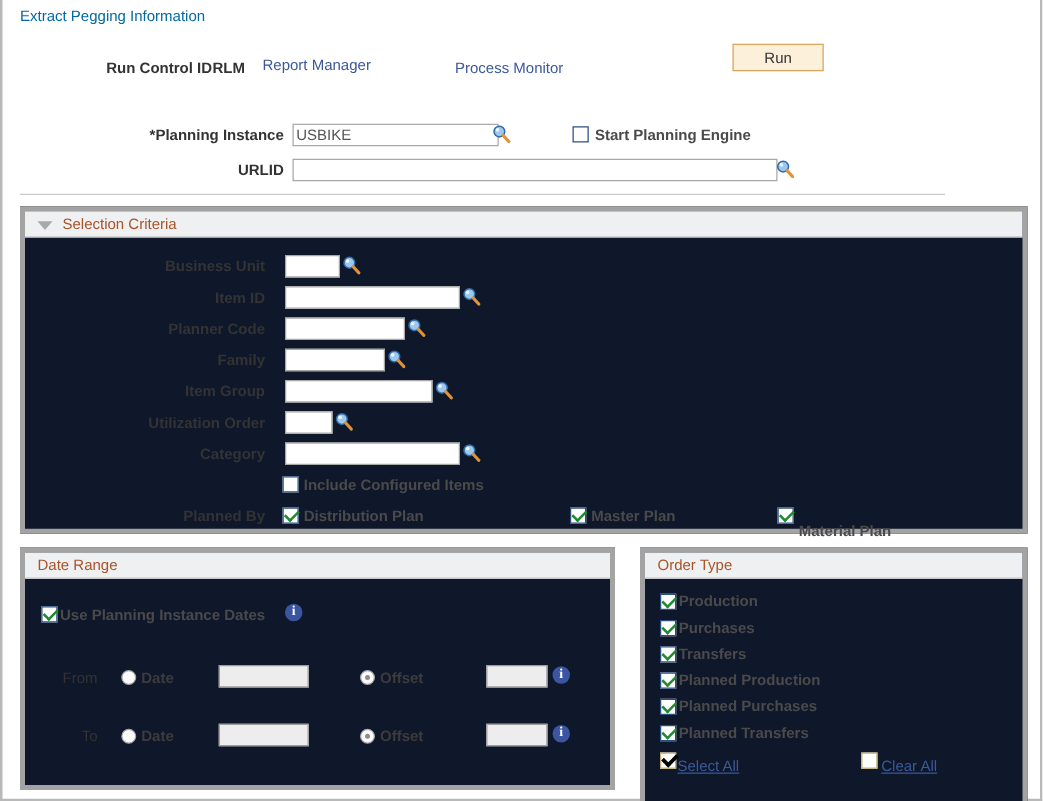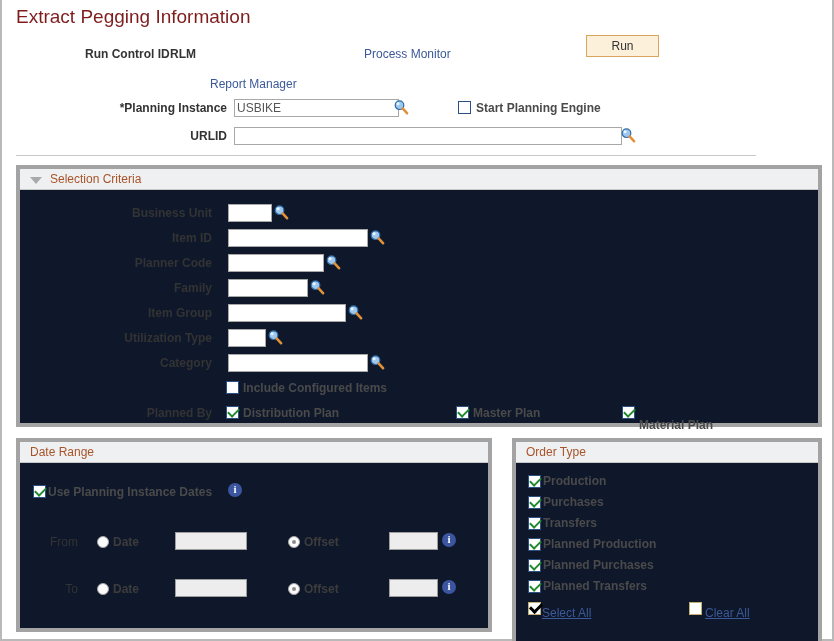--- a/index.html
+++ b/index.html
@@ -20,37 +20,37 @@
     border-left: 2px solid #b9b9b9;
     border-right: 2px solid #b9b9b9;
     border-bottom: 2px solid #b9b9b9;
     background: #ffffff;
   }
 
   
   .page-title {
     position: absolute;
     left: 14px; top: 6px;
-    font-size: 19px;
-    color: #7f1d1d;
+    font-size: 12px;
+    color: #0369a1;
     font-family: "Liberation Sans", sans-serif;
     white-space: nowrap;
   }
 
   
   .runctl-row { position: absolute; left: 0; top: 44px; width: 834px; height: 20px; }
   .lbl-bold {
     font-weight: bold; color: #333333; font-size: 12px;
   }
   .link {
     color: #3b5998; font-size: 12px; text-decoration: none; cursor: pointer;
   }
   .rc-label  { position: absolute; left: 83px;  top: 3px; }
   .rc-value  { position: absolute; left: 168px; top: 3px; }
-  .rpt-mgr   { position: absolute; left: 208px; top: 1px; margin-top: 32px; }
+  .rpt-mgr   { position: absolute; left: 208px; top: 1px; }
   .proc-mon  { position: absolute; left: 362px; top: 3px; }
 
   .run-button {
     position: absolute; left: 584px; top: -9px;
     width: 73px; height: 22px;
     background: #fdf0da;
     border: 1px solid #d9a55c;
     color: #333333;
     font-size: 12px;
     font-family: "Liberation Sans", sans-serif;
@@ -406,21 +406,21 @@
   <span class="field-label sc-label sc-l-ig">Item Group</span>
   <input class="tbox sc-b-ig" type="text" value="" style="">
   <span class="mag sc-m-ig">
     <svg width="16" height="16" viewBox="0 0 16 16">
         <circle cx="6.5" cy="6.2" r="4.3" fill="#9cc7ef" stroke="#2f6ca6" stroke-width="1.2"></circle>
         <circle cx="5.1" cy="4.8" r="1.5" fill="#fff" opacity="0.8"></circle>
         <line x1="9.6" y1="9.4" x2="14" y2="14.2" stroke="#e0923a" stroke-width="2.6" stroke-linecap="round"></line>
       </svg>
   </span>
 
-  <span class="field-label sc-label sc-l-ut">Utilization Type</span>
+  <span class="field-label sc-label sc-l-ut">Utilization Order</span>
   <input class="tbox sc-b-ut" type="text" value="" style="">
   <span class="mag sc-m-ut">
     <svg width="16" height="16" viewBox="0 0 16 16">
         <circle cx="6.5" cy="6.2" r="4.3" fill="#9cc7ef" stroke="#2f6ca6" stroke-width="1.2"></circle>
         <circle cx="5.1" cy="4.8" r="1.5" fill="#fff" opacity="0.8"></circle>
         <line x1="9.6" y1="9.4" x2="14" y2="14.2" stroke="#e0923a" stroke-width="2.6" stroke-linecap="round"></line>
       </svg>
   </span>
 
   <span class="field-label sc-label sc-l-cat">Category</span>

